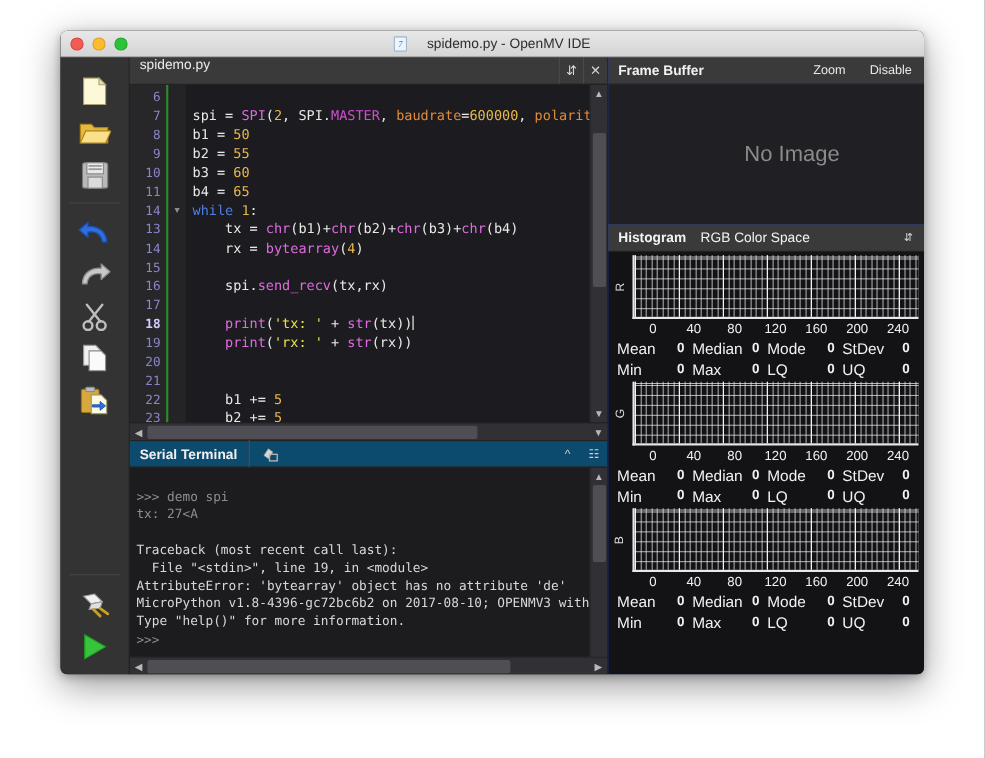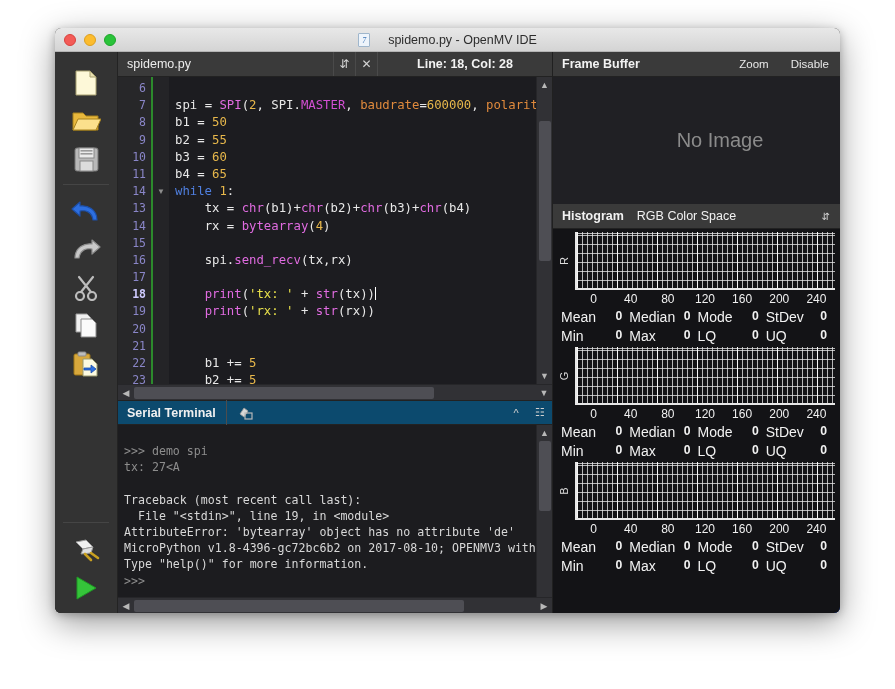--- a/index.html
+++ b/index.html
@@ -72,21 +72,21 @@
     display: flex; align-items: center;
     color: #e6e6e6; font-size: 12.5px;
   }
 
   
   #editor-tabbar {
     height: 25px; display: flex; align-items: stretch;
     background: #3a3a3a; border-bottom: 1px solid #222; color: #ececec;
   }
   #editor-tab {
-    flex: 1; display: flex; align-items: center; padding-left: 9px;
+    flex: 1; display: flex; align-items: flex-start; padding-left: 9px;
     font-size: 12.5px; background: #3a3a3a;
   }
   .tabctl {
     width: 22px; display: flex; align-items: center; justify-content: center;
     color: #d6d6d6; font-size: 12px;
     border-left: 1px solid #4a4a4a;
   }
   #linecol {
     width: 175px; display: flex; align-items: center; justify-content: center;
     font-size: 12.5px; font-weight: bold; color: #f2f2f2;
@@ -291,21 +291,20 @@
     </div>
 
     <div id="center">
 
       <div id="editor-tabbar">
         <div id="editor-tab">
           <span>spidemo.py</span>
         </div>
         <div class="tabctl">⇵</div>
         <div class="tabctl">✕</div>
-        <div id="linecol">Line: 18, Col: 28</div>
       </div>
 
       <div id="editor-area">
         <div id="gutter">
             <div>6</div>
             <div>7</div>
             <div>8</div>
             <div>9</div>
             <div>10</div>
             <div>11</div>

